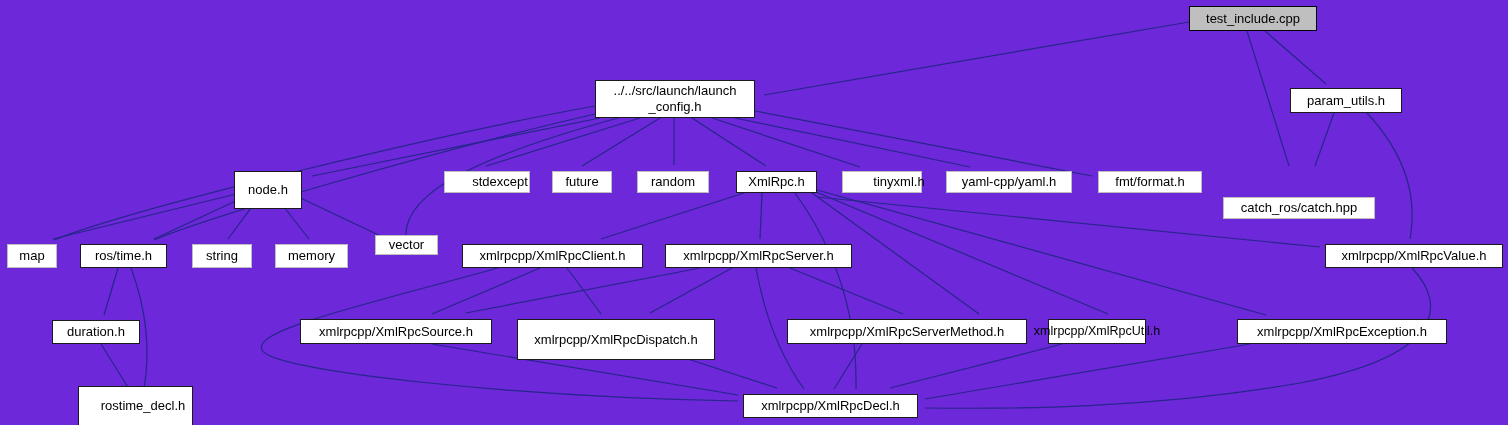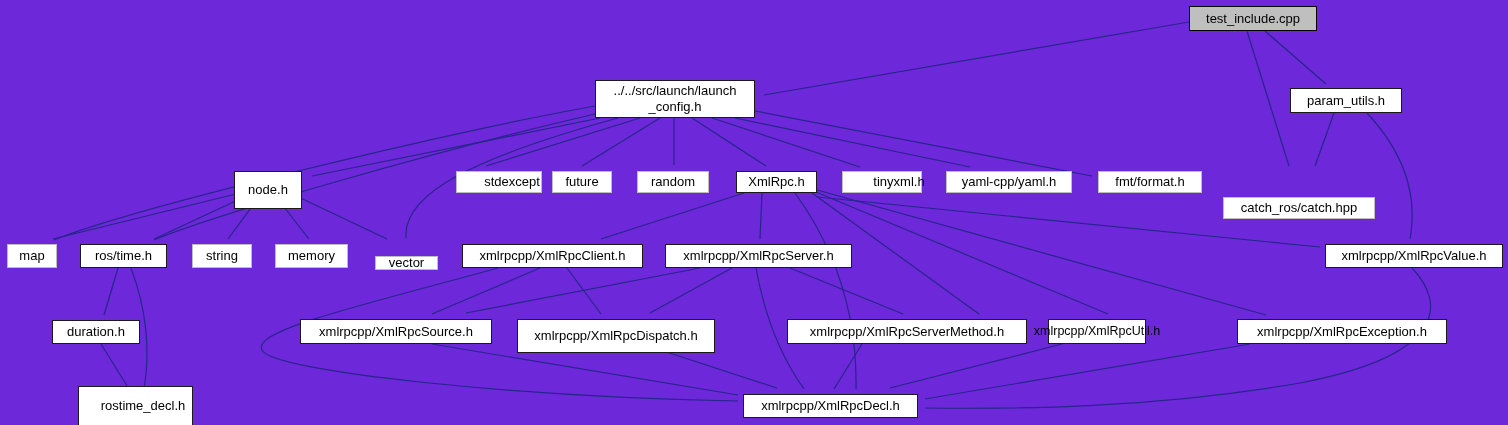--- a/index.html
+++ b/index.html
@@ -80,37 +80,37 @@
       <path d="M862,344 L834,389" stroke="#26268b" marker-end="url(#arrow)"></path>
       <path d="M1062,344 L890,388" stroke="#26268b" marker-end="url(#arrow)"></path>
       <path d="M1250,344 L925,399" stroke="#26268b" marker-end="url(#arrow)"></path>
       <path d="M1412,268 C1448,306 1442,356 1300,383 C1150,409 1012,409 925,408" stroke="#26268b" marker-end="url(#arrow)"></path>
     </svg>
 <div class="node focus" style="left: 1189px; top: 6px; width: 128px; height: 25px;">test_include.cpp</div>
     <div class="node internal" style="left: 1290px; top: 88px; width: 112px; height: 25px;">param_utils.h</div>
     <div class="node internal" style="left: 595px; top: 80px; width: 160px; height: 38px;">../../src/launch/launch
 _config.h</div>
     <div class="node internal" style="left: 234px; top: 171px; width: 68px; height: 38px;">node.h</div>
-    <div class="node external" style="left: 456px; top: 171px; width: 86px; height: 22px; padding-left: 28px;">stdexcept</div>
+    <div class="node external" style="left: 444px; top: 171px; width: 86px; height: 22px; padding-left: 28px;">stdexcept</div>
     <div class="node external" style="left: 552px; top: 171px; width: 60px; height: 22px;">future</div>
     <div class="node external" style="left: 637px; top: 171px; width: 72px; height: 22px;">random</div>
     <div class="node internal" style="left: 736px; top: 171px; width: 81px; height: 22px;">XmlRpc.h</div>
     <div class="node external" style="left: 842px; top: 171px; width: 80px; height: 22px; padding-left: 36px;">tinyxml.h</div>
     <div class="node external" style="left: 946px; top: 171px; width: 126px; height: 22px;">yaml-cpp/yaml.h</div>
     <div class="node external" style="left: 1098px; top: 171px; width: 104px; height: 22px;">fmt/format.h</div>
     <div class="node external" style="left: 1223px; top: 171px; width: 152px; height: 22px; margin-top: 26px;">catch_ros/catch.hpp</div>
     <div class="node external" style="left: 7px; top: 244px; width: 50px; height: 24px;">map</div>
     <div class="node internal" style="left: 80px; top: 244px; width: 87px; height: 24px;">ros/time.h</div>
     <div class="node external" style="left: 192px; top: 244px; width: 60px; height: 24px;">string</div>
     <div class="node external" style="left: 275px; top: 244px; width: 73px; height: 24px;">memory</div>
-    <div class="node external" style="left: 375px; top: 256px; width: 63px; height: 14px;">vector</div>
+    <div class="node external" style="left: 375px; top: 235px; width: 63px; height: 20px;">vector</div>
     <div class="node internal" style="left: 462px; top: 244px; width: 181px; height: 24px;">xmlrpcpp/XmlRpcClient.h</div>
     <div class="node internal" style="left: 665px; top: 244px; width: 187px; height: 24px;">xmlrpcpp/XmlRpcServer.h</div>
     <div class="node internal" style="left: 1325px; top: 244px; width: 178px; height: 24px; text-align: right;">xmlrpcpp/XmlRpcValue.h</div>
     <div class="node internal" style="left: 52px; top: 320px; width: 88px; height: 24px;">duration.h</div>
     <div class="node internal" style="left: 300px; top: 319px; width: 192px; height: 25px;">xmlrpcpp/XmlRpcSource.h</div>
-    <div class="node internal" style="left: 517px; top: 319px; width: 198px; height: 34px;">xmlrpcpp/XmlRpcDispatch.h</div>
+    <div class="node internal" style="left: 517px; top: 319px; width: 198px; height: 41px;">xmlrpcpp/XmlRpcDispatch.h</div>
     <div class="node internal" style="left: 787px; top: 319px; width: 240px; height: 25px;">xmlrpcpp/XmlRpcServerMethod.h</div>
     <div class="node internal" style="left: 1048px; top: 319px; width: 98px; height: 25px; font-size: 12.5px;">xmlrpcpp/XmlRpcUtil.h</div>
     <div class="node internal" style="left: 1237px; top: 319px; width: 210px; height: 25px;">xmlrpcpp/XmlRpcException.h</div>
     <div class="node internal" style="left: 78px; top: 386px; width: 115px; height: 40px; padding-left: 17px;">rostime_decl.h</div>
     <div class="node internal" style="left: 743px; top: 394px; width: 175px; height: 24px;">xmlrpcpp/XmlRpcDecl.h</div>
   </div>
 
 </body></html>

